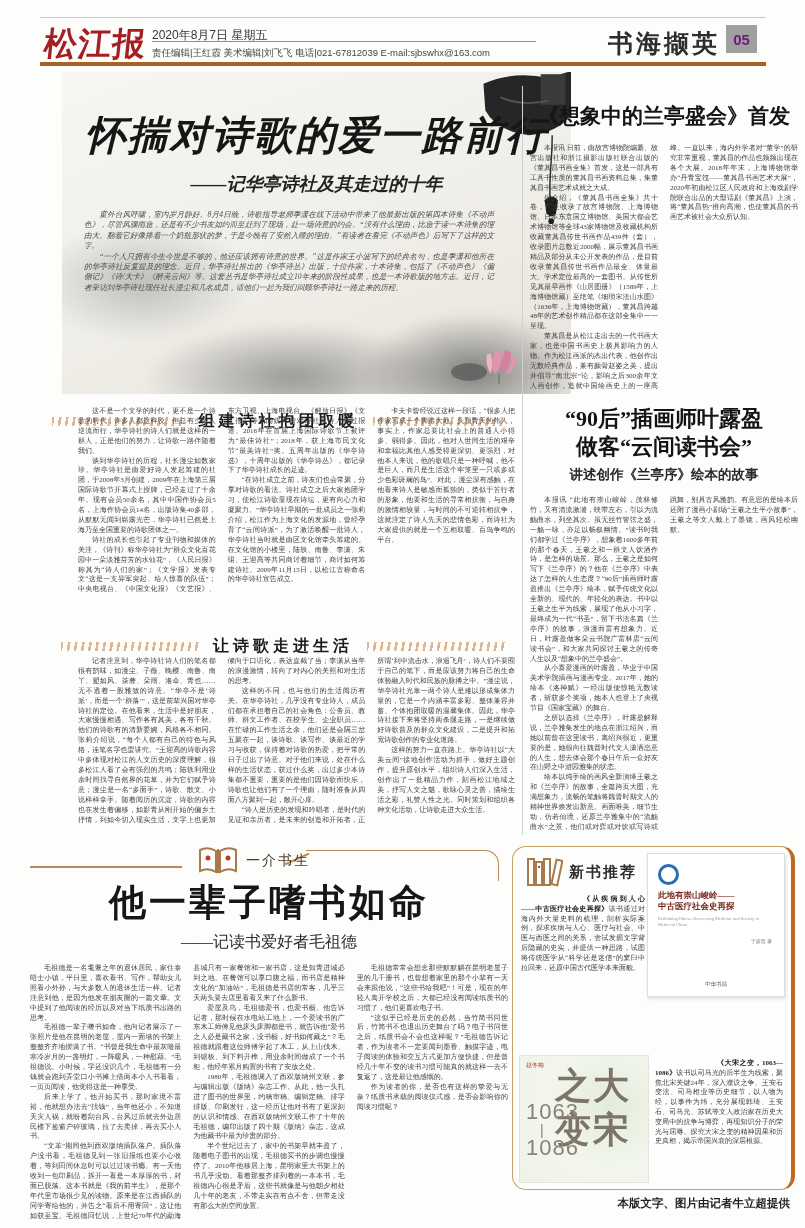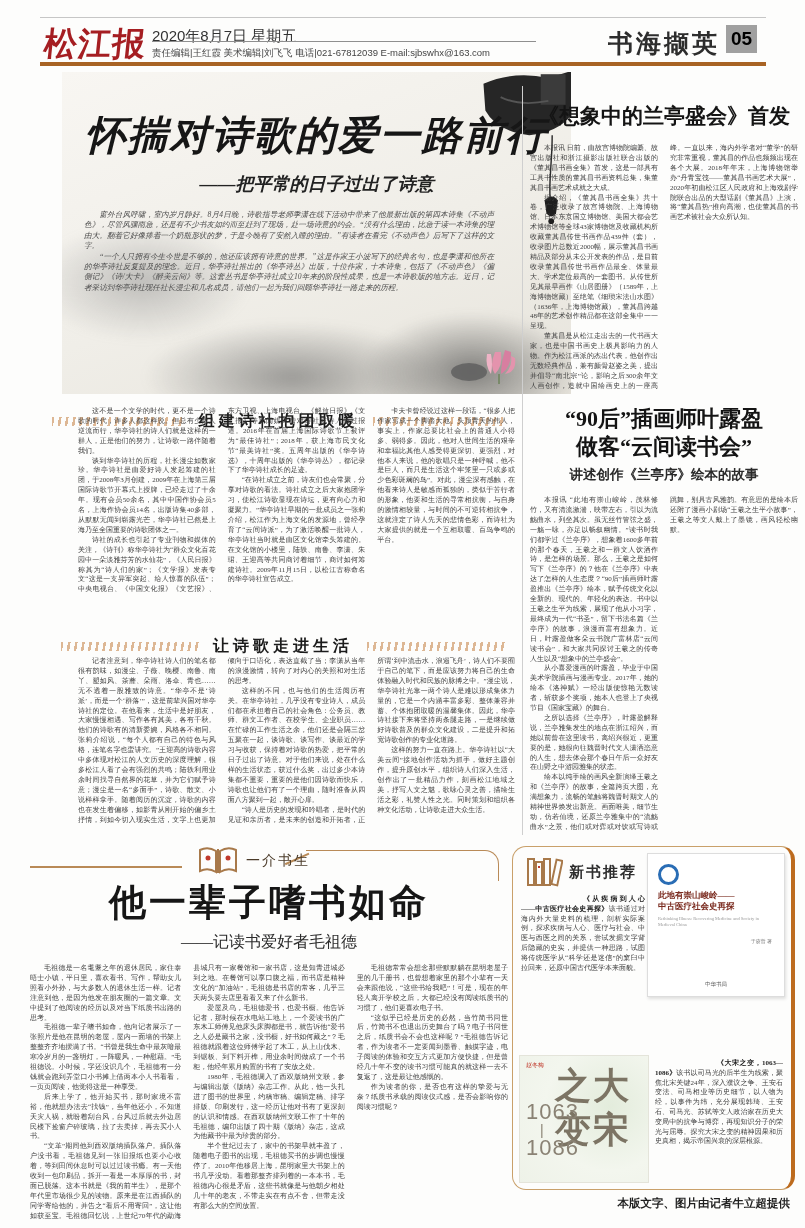--- a/index.html
+++ b/index.html
@@ -4,26 +4,26 @@
 <style>
   html,body{margin:0;padding:0;background:#e8e8e8;}
   #page{position:relative;width:805px;height:1228px;background:#fdfdfc;margin:0 auto;overflow:hidden;
         font-family:"Liberation Serif",serif;color:#3d3d3d;}
   .abs{position:absolute;}
 
   
   #hdr-topline{left:40px;top:17px;width:726px;height:1px;background:#c6c6c6;}
   #masthead{left:44px;top:22px;width:112px;font-family:"Liberation Serif",serif;
             font-size:33px;font-weight:bold;color:#a51e22;transform:skewX(-6deg);letter-spacing:1px;}
-  #hdr-date{left:152px;top:27px;font-size:15px;color:#333;font-family:"Liberation Sans",sans-serif;}
+  #hdr-date{left:152px;top:27px;font-size:12px;color:#333;font-family:"Liberation Sans",sans-serif;}
   #hdr-midline{left:152px;top:41px;width:384px;height:1px;background:#8f8f8f;}
   #hdr-editors{left:152px;top:47px;font-size:9.5px;color:#444;font-family:"Liberation Sans",sans-serif;}
   #sec-title{left:608px;top:27px;width:112px;font-size:25px;font-weight:bold;color:#2d2d2d;letter-spacing:3px;}
-  #page-num{left:726px;top:25px;width:31px;height:28px;background:#a0a0a0;color:#000000;
-            font-family:"Liberation Sans",sans-serif;font-weight:bold;font-size:19px;
+  #page-num{left:726px;top:25px;width:31px;height:28px;background:#a0a0a0;color:#701a75;
+            font-family:"Liberation Sans",sans-serif;font-weight:bold;font-size:15px;
             display:flex;align-items:center;justify-content:center;}
   #brown-rule{left:40px;top:62px;width:726px;height:4px;background:#a86324;}
 
   
   #feature{left:62px;top:72px;width:509px;height:322px;overflow:hidden;
            background:linear-gradient(160deg,#f8f6f2 0%,#f0eee8 55%,#e7e4dc 100%);font-style:italic;}
   #feat-headline{left:0;top:36px;width:100%;text-align:center;font-family:"Liberation Sans",sans-serif;
                  font-size:40px;font-weight:900;color:#161616;letter-spacing:2px;}
   #feat-subtitle{left:0;top:100px;width:100%;text-align:center;font-size:18px;font-weight:bold;color:#222;}
   #feat-intro{left:22px;top:138px;width:410px;font-size:7.6px;line-height:10.4px;color:#4c4c4c;text-align:justify;}
@@ -135,21 +135,21 @@
     </svg>
     <svg class="abs" id="lotus" width="72" height="62" viewBox="0 0 72 62">
       <ellipse cx="18" cy="50" rx="18" ry="9" fill="#5c5c5c" opacity="0.8"></ellipse>
       <path d="M44 30 q-6 14 0 22 q8 -8 6 -22 Z" fill="#e493ad"></path>
       <path d="M54 28 q-4 14 -4 24 q10 -6 10 -22 Z" fill="#d87ea0"></path>
       <path d="M36 32 q-2 12 4 20 q2 -10 0 -20 Z" fill="#efb4c6"></path>
       <path d="M60 34 q2 10 -6 18 q12 -2 10 -16 Z" fill="#e493ad"></path>
       <rect x="47" y="52" width="2" height="10" fill="#7a8a6a"></rect>
     </svg>
     <div class="abs" id="feat-headline">怀揣对诗歌的爱一路前行</div>
-    <div class="abs" id="feat-subtitle">——把平常的日子过出了诗意</div>
+    <div class="abs" id="feat-subtitle">——记华亭诗社及其走过的十年</div>
     <div class="abs" id="feat-intro">
         <p>窗外台风呼啸，室内岁月静好。8月4日晚，诗歌指导老师季潇在线下活动中带来了他最新出版的第四本诗集《不动声色》，尽管风骤雨急，还是有不少书友如约而至赶到了现场，赴一场诗意的约会。“没有什么理由，比急于读一本诗集的理由大。翻着它好像捧着一个奶瓶形状的梦，于是今晚有了安然入睡的理由。”有读者在看完《不动声色》后写下了这样的文字。</p>
         <p>“一个人只拥有今生今世是不够的，他还应该拥有诗意的世界。”这是作家王小波写下的经典名句，也是季潇和他所在的华亭诗社反复提及的理念。近日，华亭诗社推出的《华亭诗丛》出版，十位作家，十本诗集，包括了《不动声色》《偏侧记》《诗/大卡》《醉美云间》等。这套丛书是华亭诗社成立10年来的阶段性成果，也是一本诗歌版的地方志。近日，记者采访到华亭诗社现任社长漫尘和几名成员，请他们一起为我们回顾华亭诗社一路走来的历程。</p>
       </div>
   </div>
 
   <div class="abs sec-head" style="top:411px;">
     <div class="orn"></div>
     <div class="t">组建诗社抱团取暖</div>
     <div class="orn"></div>

